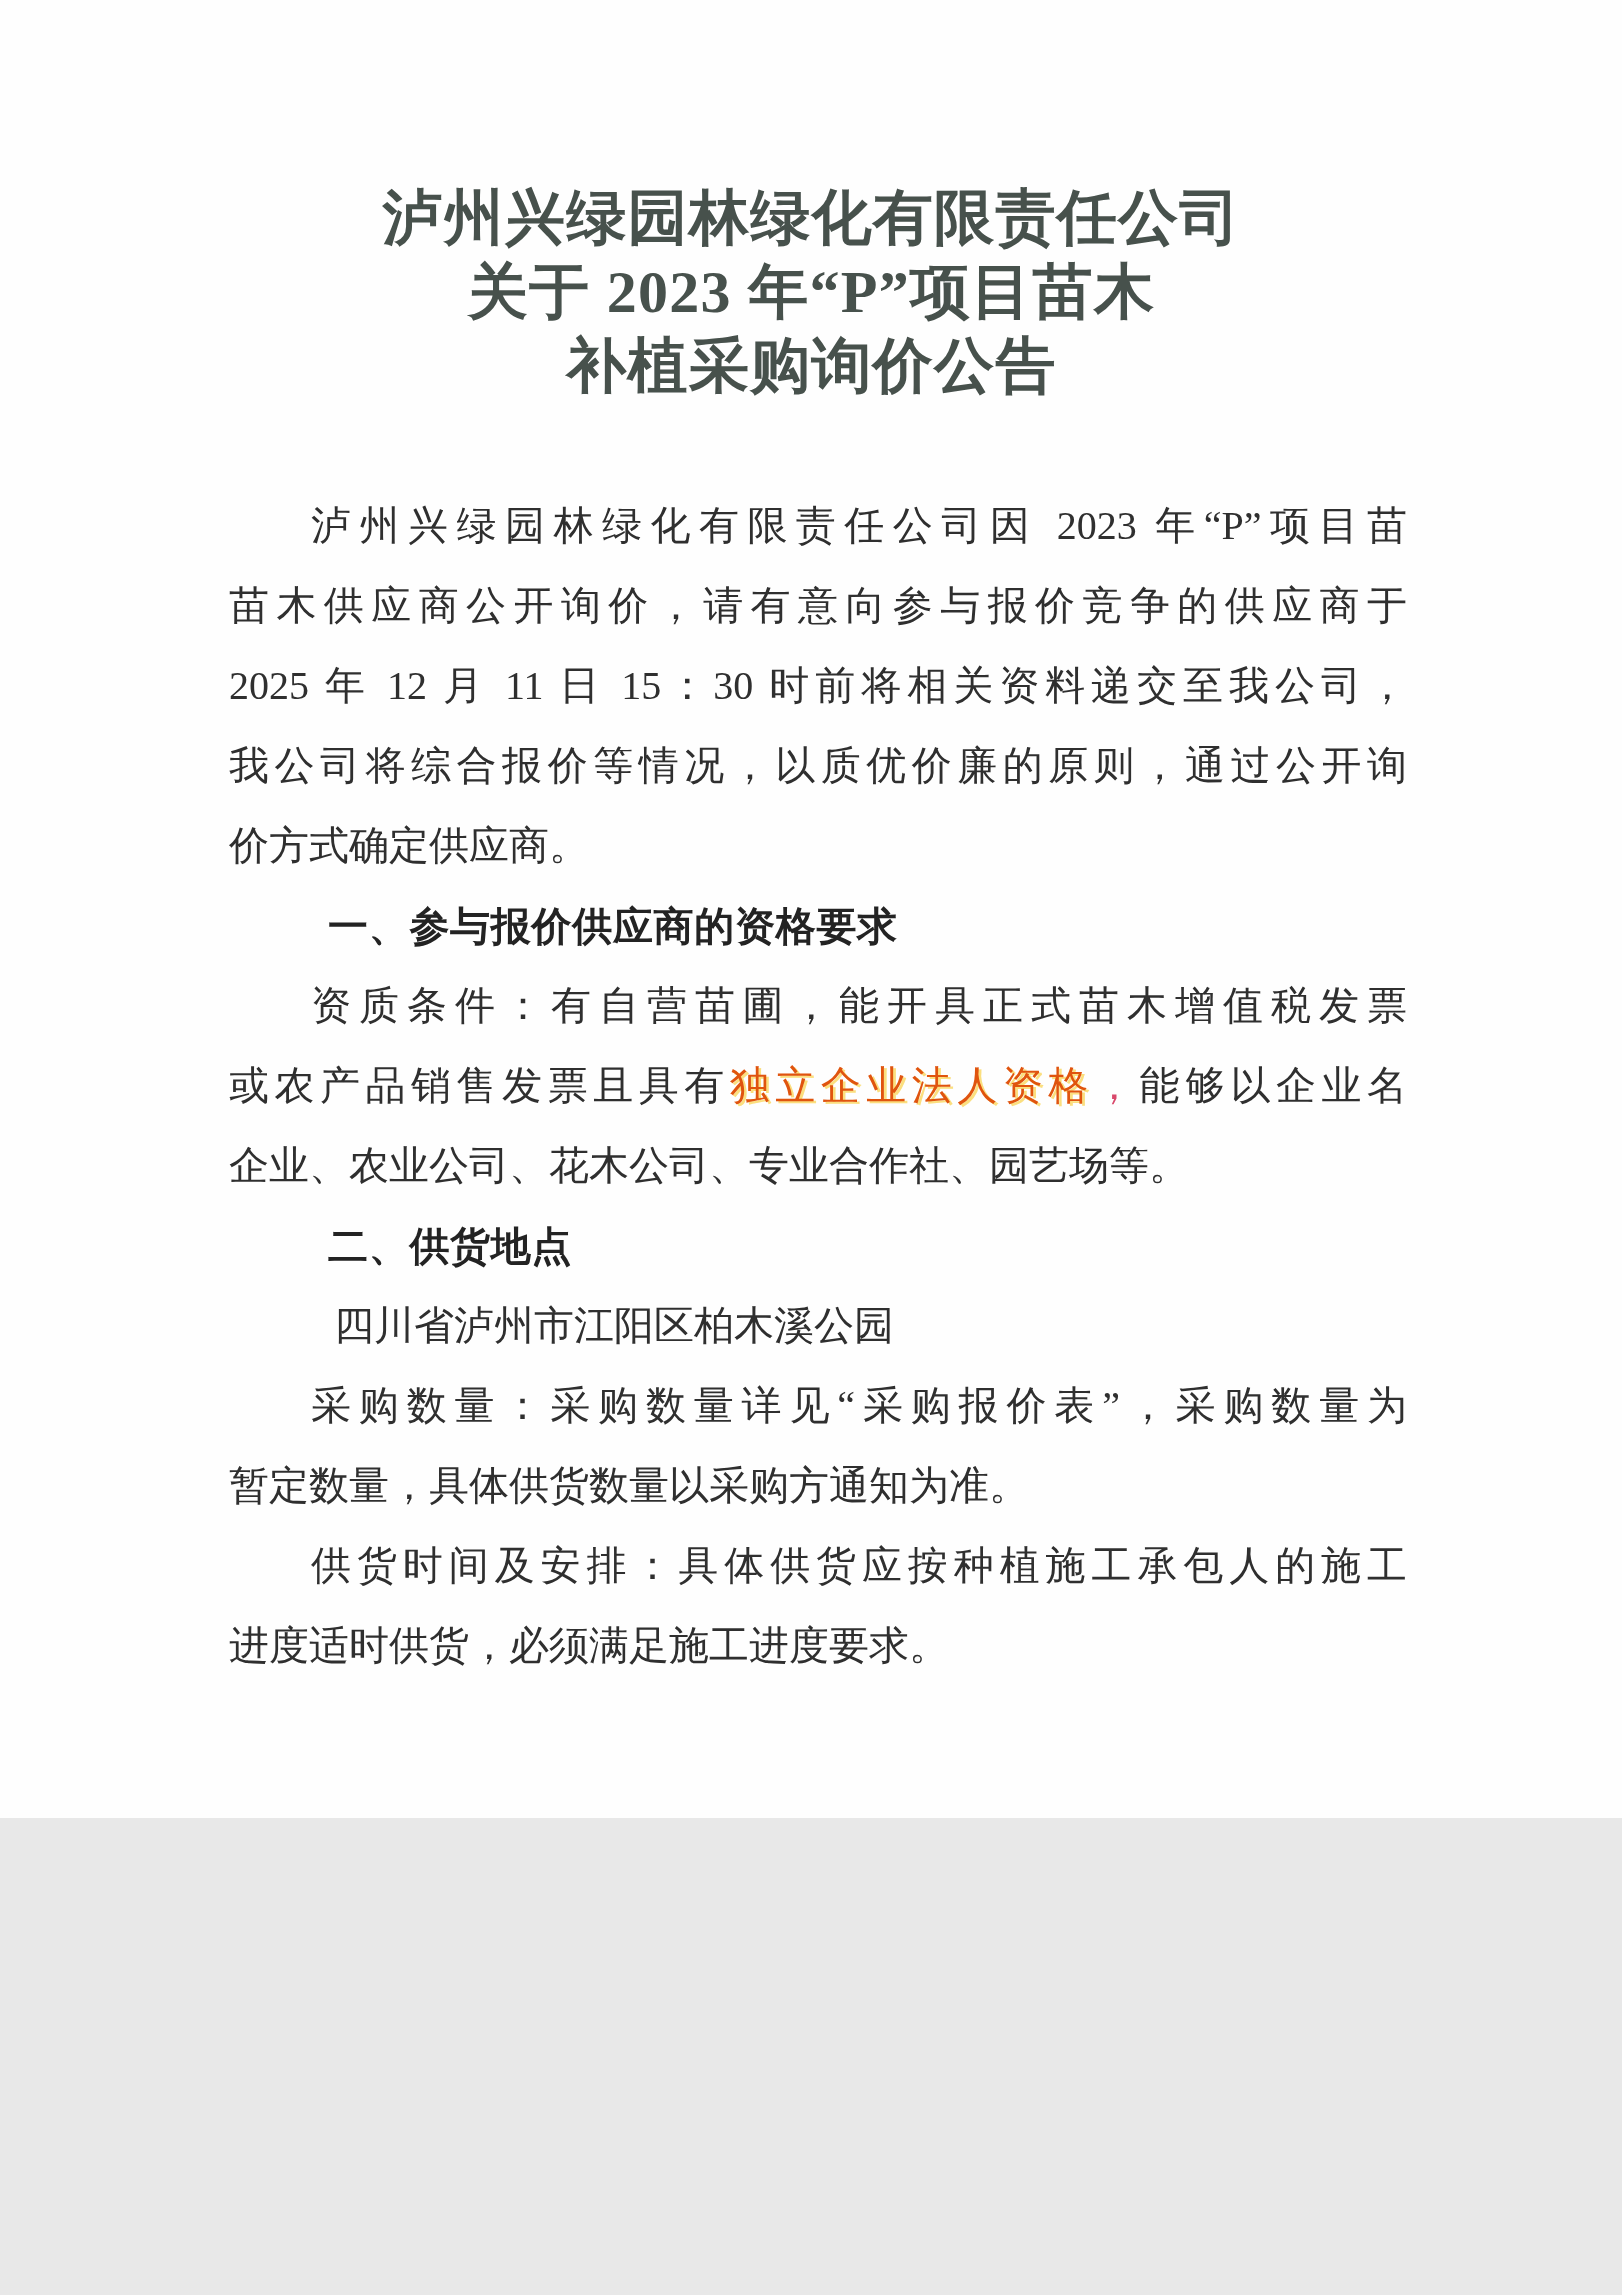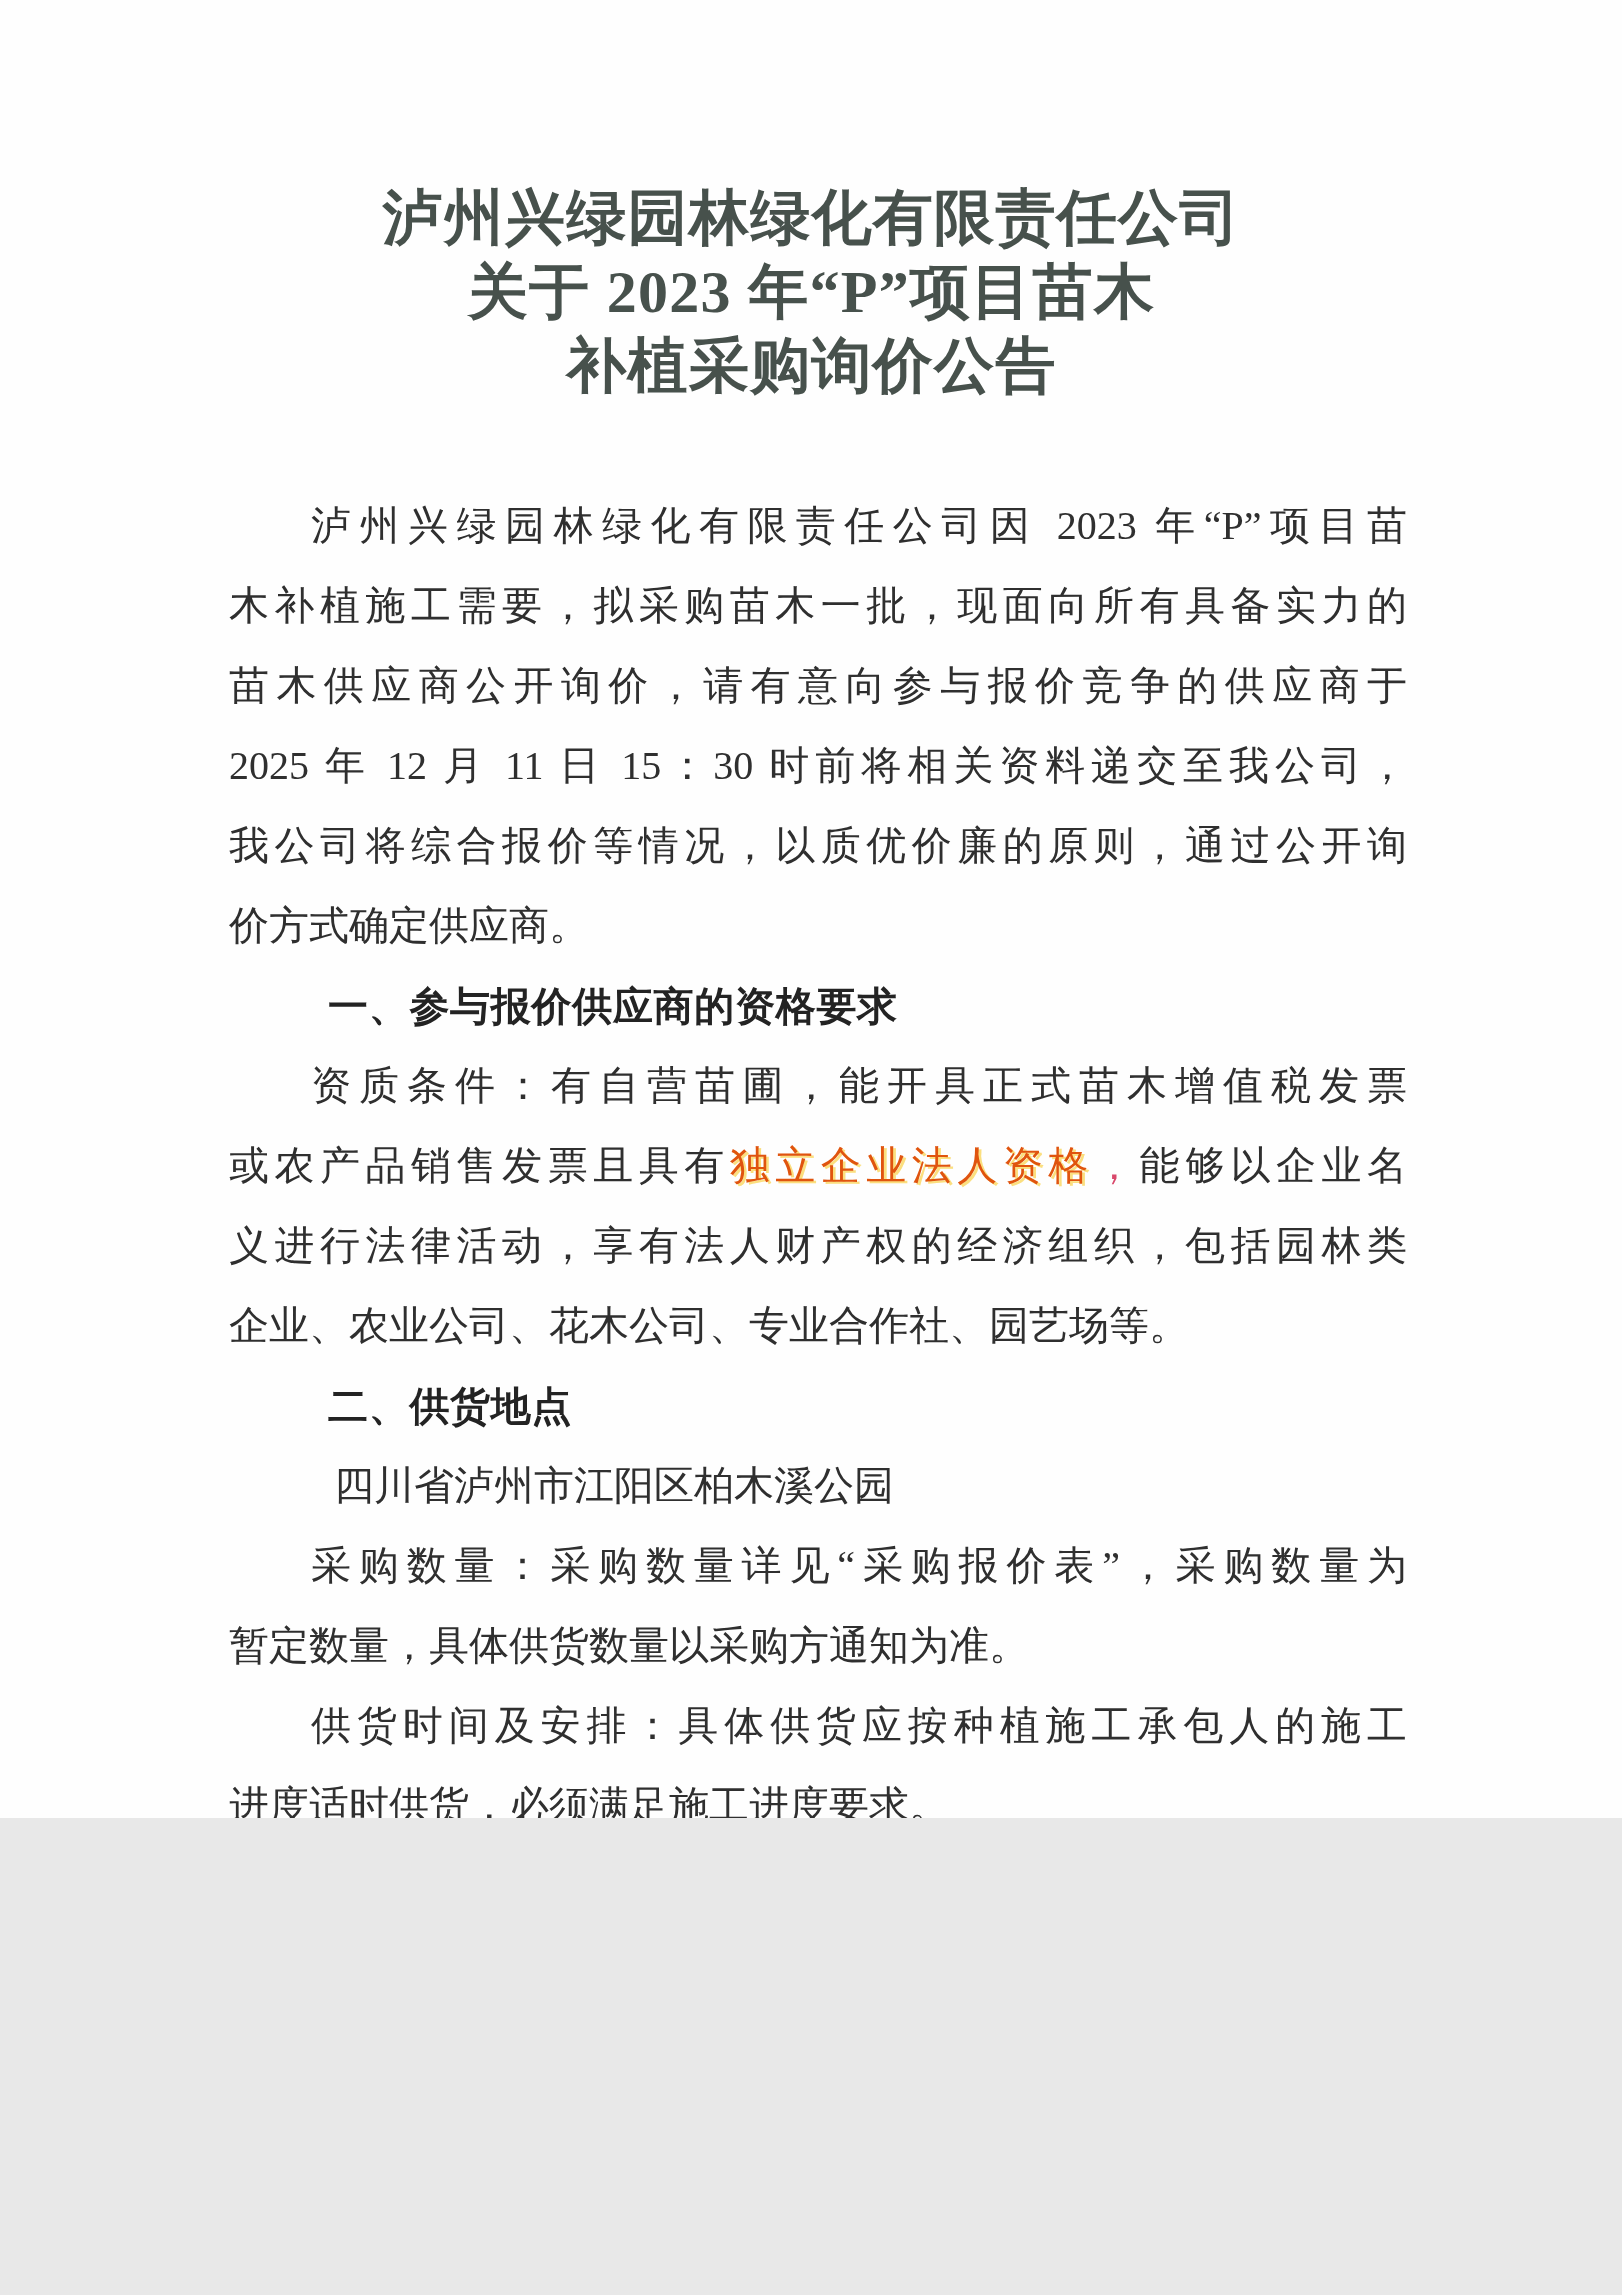--- a/index.html
+++ b/index.html
@@ -84,30 +84,28 @@
 
   <div class="title-block">
     <div>泸州兴绿园林绿化有限责任公司</div>
     <div>关于 2023 年“P”项目苗木</div>
     <div>补植采购询价公告</div>
   </div>
 
   <div class="content">
 
     <div class="ln full ind">泸州兴绿园林绿化有限责任公司因 2023 年“P”项目苗</div>
-    <div class="ln full">木补植施工需要，拟采购苗木一批，现面向所有具备实力的</div>
     <div class="ln full">苗木供应商公开询价，请有意向参与报价竞争的供应商于</div>
     <div class="ln full">2025 年 12 月 11 日 15：30 时前将相关资料递交至我公司，</div>
     <div class="ln full">我公司将综合报价等情况，以质优价廉的原则，通过公开询</div>
     <div class="ln">价方式确定供应商。</div>
 
     <div class="ln heading">一、参与报价供应商的资格要求</div>
     <div class="ln full ind">资质条件：有自营苗圃，能开具正式苗木增值税发票</div>
     <div class="ln full"><span>或农产品销售发票且具有</span><span class="hl">独立企业法人资格</span><span class="hl-comma">，</span><span>能够以企业名</span></div>
-    <div class="ln full">义进行法律活动，享有法人财产权的经济组织，包括园林类</div>
     <div class="ln">企业、农业公司、花木公司、专业合作社、园艺场等。</div>
 
     <div class="ln heading">二、供货地点</div>
     <div class="ln loc-line">四川省泸州市江阳区柏木溪公园</div>
 
     <div class="ln full ind">采购数量：采购数量详见“采购报价表”，采购数量为</div>
     <div class="ln">暂定数量，具体供货数量以采购方通知为准。</div>
     <div class="ln full ind">供货时间及安排：具体供货应按种植施工承包人的施工</div>
     <div class="ln">进度适时供货，必须满足施工进度要求。</div>
 

